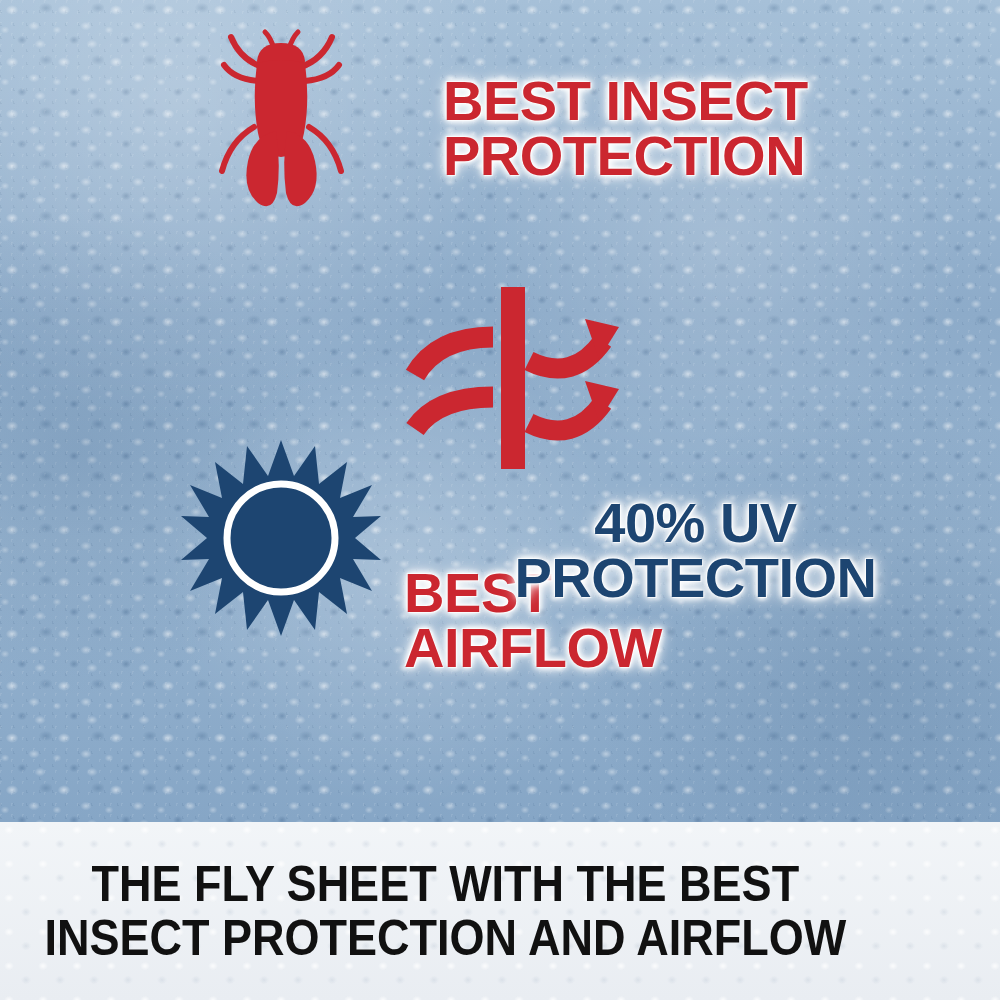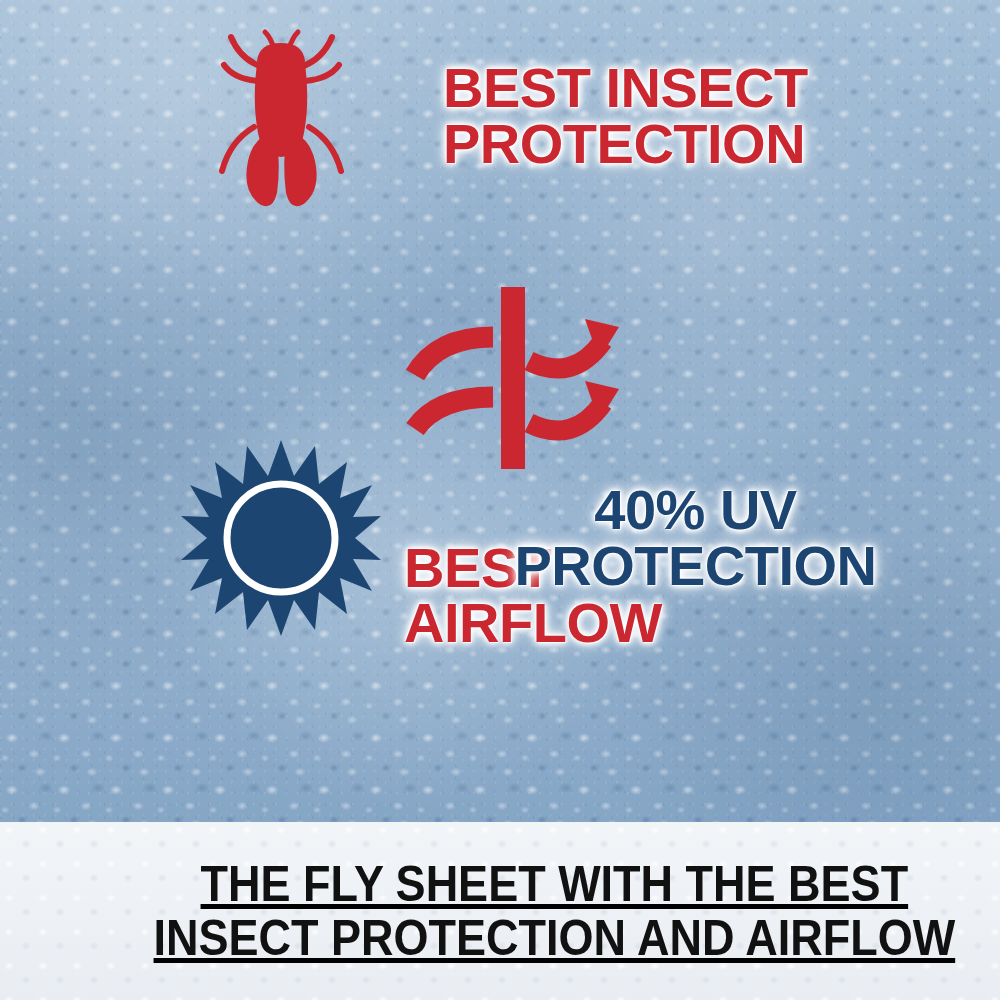--- a/index.html
+++ b/index.html
@@ -72,20 +72,21 @@
   }
   .text-cell { flex:1 1 auto; padding-left:0; }
 
   .feature-label {
     font-family:"Liberation Sans", sans-serif;
     font-weight:bold;
     font-size:56px;
     line-height:0.99;
     letter-spacing:-0.5px;
     white-space:pre-line;
+    margin-top:25px;
   }
   .feature-label.red {
     color:#cb2730;
     text-shadow:
       0 0 6px #ffffff, 0 0 6px #ffffff, 0 0 11px #ffffff,
       0 0 16px rgba(255,255,255,.95), 1px 1px 0 rgba(255,255,255,.7),
       -1px -1px 0 rgba(255,255,255,.7);
   }
   .feature-label.navy {
     color:#1d4571;
@@ -101,22 +102,21 @@
     left:0; top:822px;
     width:1000px; height:178px;
     background:#eef1f5;
     background-image:
       radial-gradient(ellipse 7px 6px at 9px 8px, rgba(255,255,255,.8) 0%, rgba(255,255,255,0) 70%),
       radial-gradient(ellipse 7px 6px at 26px 22px, rgba(205,214,224,.55) 0%, rgba(205,214,224,0) 72%),
       linear-gradient(180deg,#f2f5f8 0%,#e9edf2 100%);
     background-size:34px 34px,34px 34px,100% 100%;
     display:flex;
     align-items:center;
-    justify-content:flex-end;
-    text-decoration:underline;
+    justify-content:flex-start;
   }
   .caption-text {
     font-family:"Liberation Sans Narrow","Liberation Sans", sans-serif;
     font-weight:bold;
     font-size:50px;
     line-height:1.08;
     color:#111111;
     text-align:center;
     letter-spacing:0px;
     transform:scaleX(0.9);

